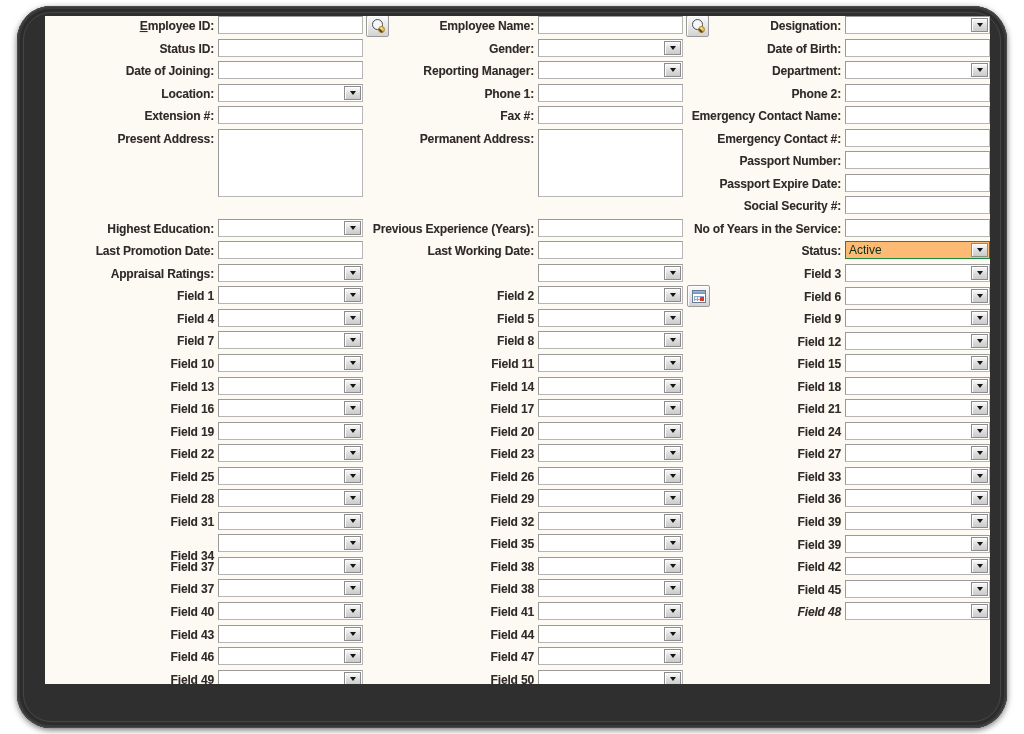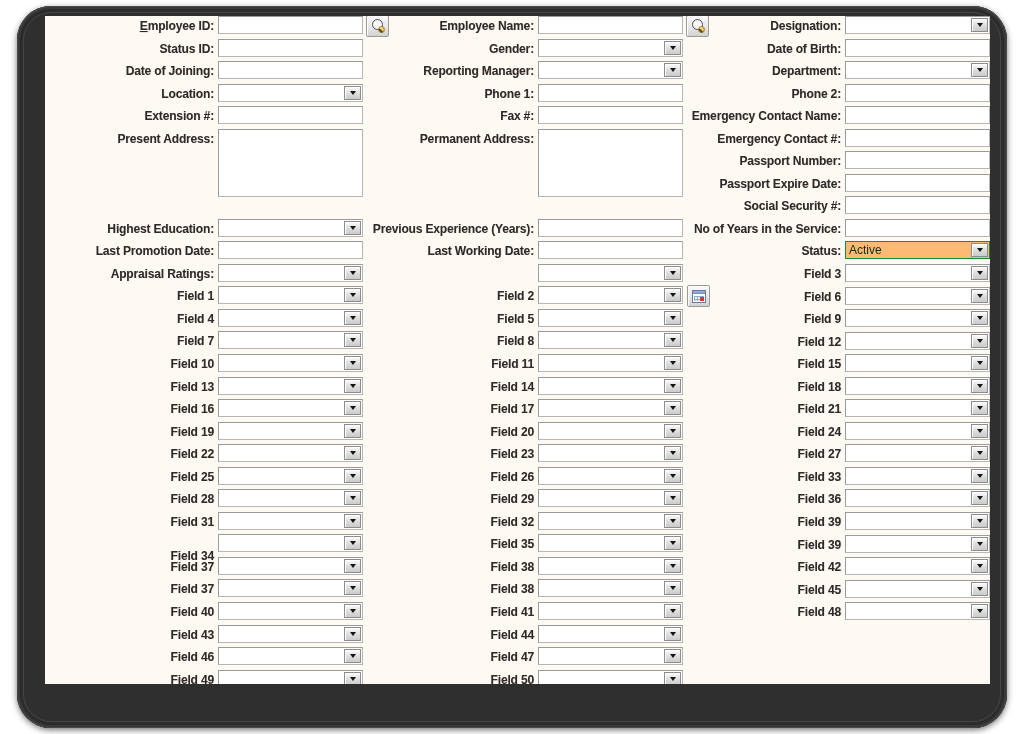--- a/index.html
+++ b/index.html
@@ -1038,21 +1038,21 @@
             <div class="ctrl" style="width: 145px;">
               <div class="combo">
                 <span class="val"></span>
                 <span class="arrow-btn">
                   <i></i>
                 </span>
               </div>
             </div>
           </div>
           <div class="row">
-            <div class="lbl" style="width: 165px;">Field 48</div>
+            <div class="lbl" style="width: 165px; font-style: italic;">Field 48</div>
             <div class="ctrl" style="width: 145px;">
               <div class="combo">
                 <span class="val"></span>
                 <span class="arrow-btn">
                   <i></i>
                 </span>
               </div>
             </div>
           </div>
         </div>

